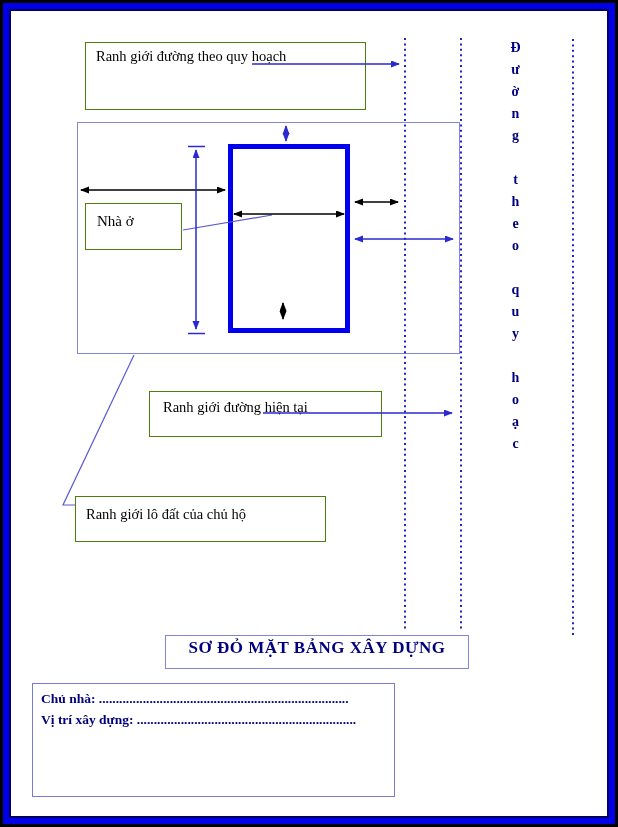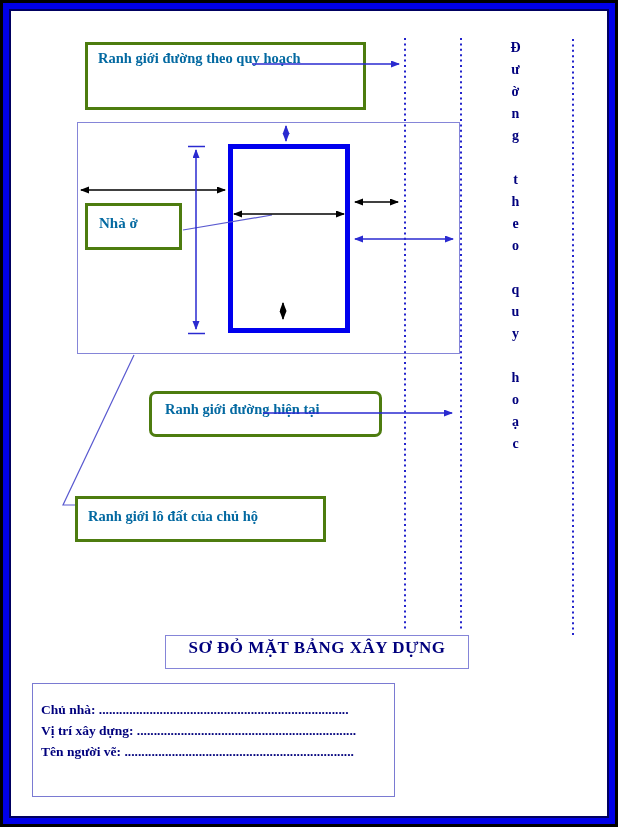--- a/index.html
+++ b/index.html
@@ -6,41 +6,41 @@
   html,body { background:#ffffff; }
   .page {
     position:relative; width:618px; height:827px; background:#ffffff;
     font-family:"Liberation Serif","DejaVu Serif",serif; overflow:hidden;
   }
   .frame1 { position:absolute; inset:0; border:3px solid #000000; pointer-events:none; }
   .frame2 { position:absolute; inset:3px; border:6px solid #0000e8; pointer-events:none; }
   .frame3 { position:absolute; inset:9px; border:2px solid #000060; pointer-events:none; }
 
   .lbl-box {
-    position:absolute; border:3px solid #4d7c0f; background:transparent;
-    color:#0369a1; font-weight:bold; font-size:14.5px;
+    position:absolute; border:1px solid #4d7c0f; background:transparent;
+    color:#000000; font-weight:normal; font-size:14.5px;
   }
   .lot-box { position:absolute; left:77px; top:122px; width:383px; height:232px;
     border:1px solid #8585d8; }
 
   .box-planned { left:85px; top:42px; width:281px; height:68px; padding:5px 0 0 10px; }
   .box-house-lbl { left:85px; top:203px; width:97px; height:47px; padding:9px 8px 0 11px; font-size:15px; }
-  .box-current { left:149px; top:391px; width:233px; height:46px; padding:7px 0 0 13px;border-radius:7px; }
+  .box-current { left:149px; top:391px; width:233px; height:46px; padding:7px 0 0 13px; }
   .box-lot-lbl { left:75px; top:496px; width:251px; height:46px; padding:9px 0 0 10px; }
 
   .title-box {
     position:absolute; left:165px; top:635px; width:304px; height:34px;
     border:1px solid #8585d8; color:#00007d; font-weight:bold; font-size:17px;
     text-align:center; padding-top:2px; letter-spacing:0.5px; white-space:nowrap;
   }
 
   .form-box {
     position:absolute; left:32px; top:683px; width:363px; height:114px;
     border:1px solid #7a7ad2; color:#00007d; font-weight:bold; font-size:13.5px;
-    padding:16px 6px 0 8px;
+    padding:5px 6px 0 8px;
   }
   .form-line { white-space:nowrap; overflow:hidden; line-height:20.8px; }
 
   .vertical-road {
     position:absolute; left:503px; top:40px; height:430px;
     writing-mode:vertical-lr; text-orientation:upright;
     color:#00007d; font-weight:bold; font-size:14px; letter-spacing:7px;
     line-height:24px; white-space:nowrap;
   }
 
@@ -73,21 +73,20 @@
     <span>Ranh giới lô đất của chủ hộ</span>
   </div>
 
   <div class="vertical-road">Đường theo quy hoạc</div>
 
   <div class="title-box">SƠ ĐỎ MẶT BẢNG XÂY DỰNG</div>
 
   <div class="form-box">
     <div class="form-line">Chủ nhà:  ..........................................................................</div>
     <div class="form-line">Vị trí xây dựng:  .................................................................</div>
-    <div class="form-line">Tên người vẽ:  ....................................................................</div>
   </div>
 
   <svg class="overlay" width="618" height="827" viewBox="0 0 618 827">
     <defs>
       <marker id="ab" markerWidth="9" markerHeight="8" refX="8" refY="3.5" orient="auto-start-reverse" markerUnits="userSpaceOnUse">
         <path d="M0,0 L9,3.5 L0,7 Z" fill="#000000"></path>
       </marker>
       <marker id="au" markerWidth="9" markerHeight="8" refX="8" refY="3.5" orient="auto-start-reverse" markerUnits="userSpaceOnUse">
         <path d="M0,0 L9,3.5 L0,7 Z" fill="#2a2ad0"></path>
       </marker>

